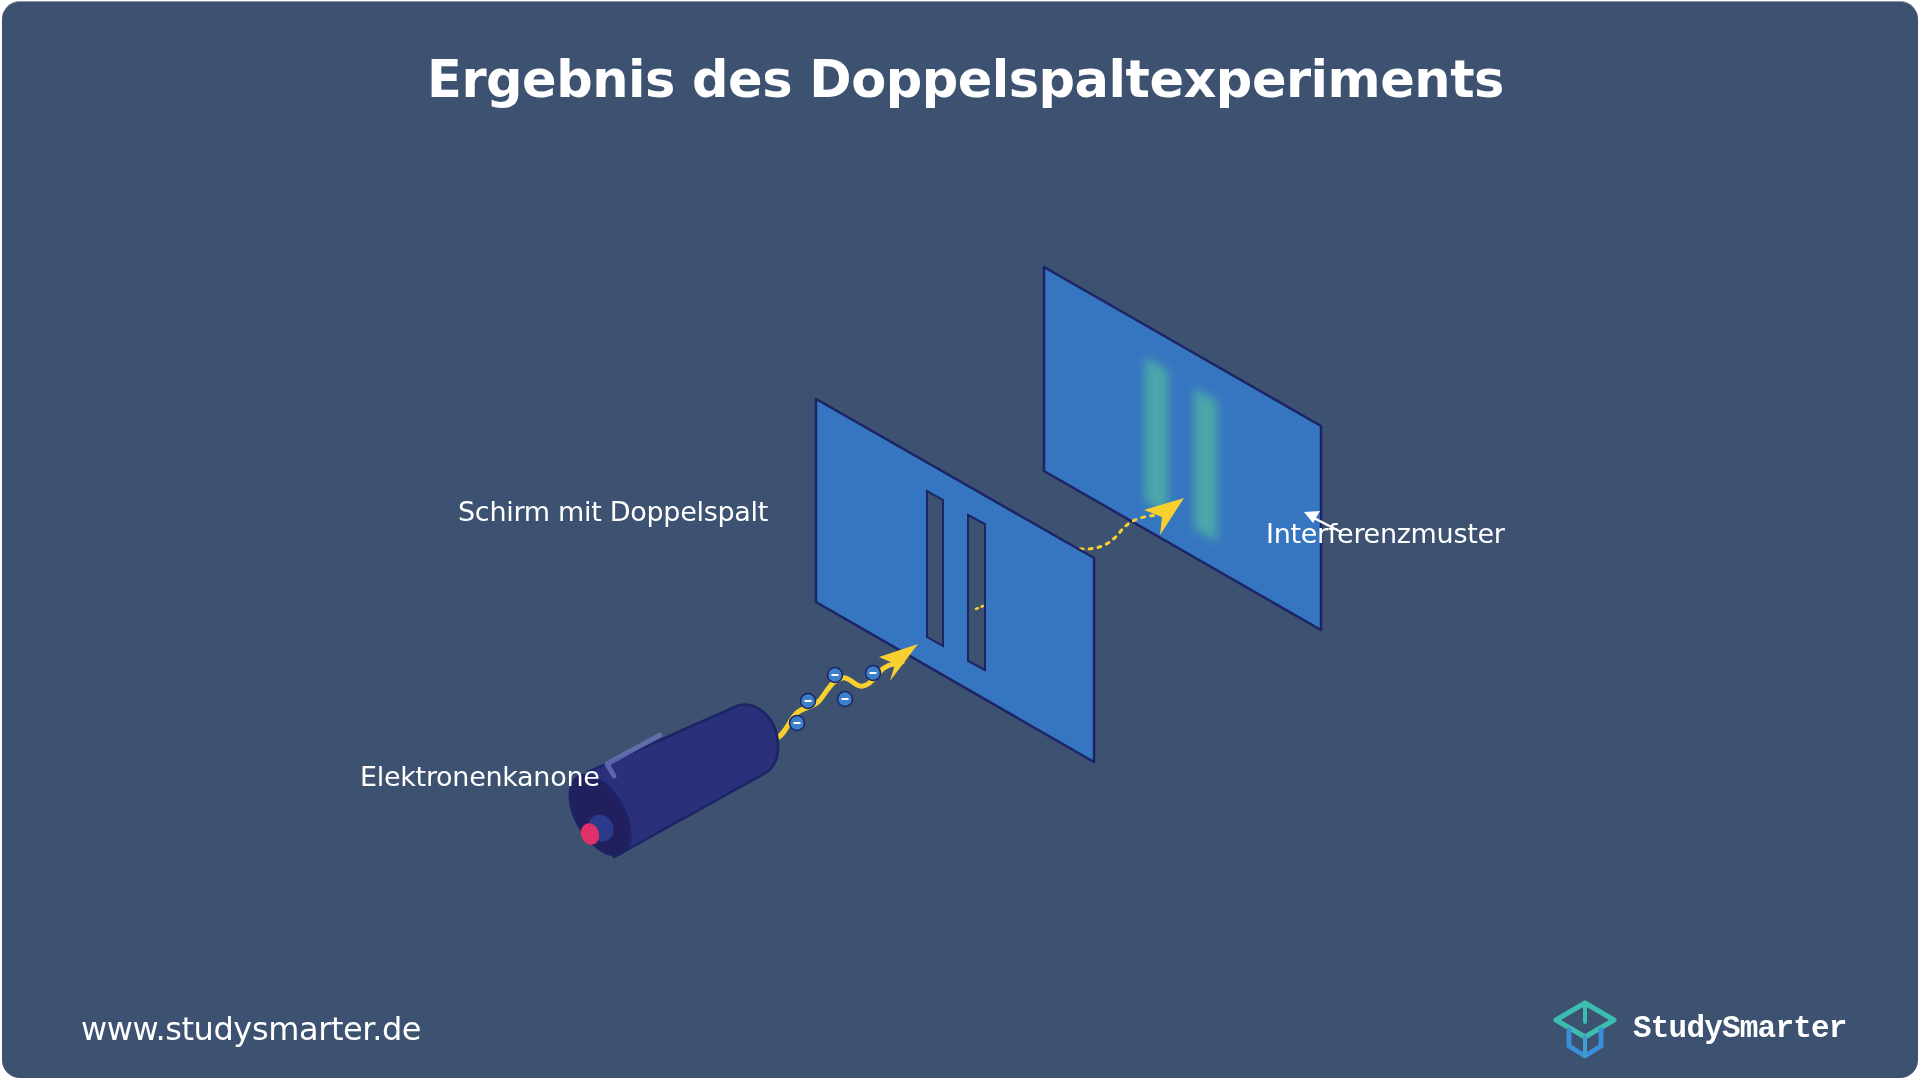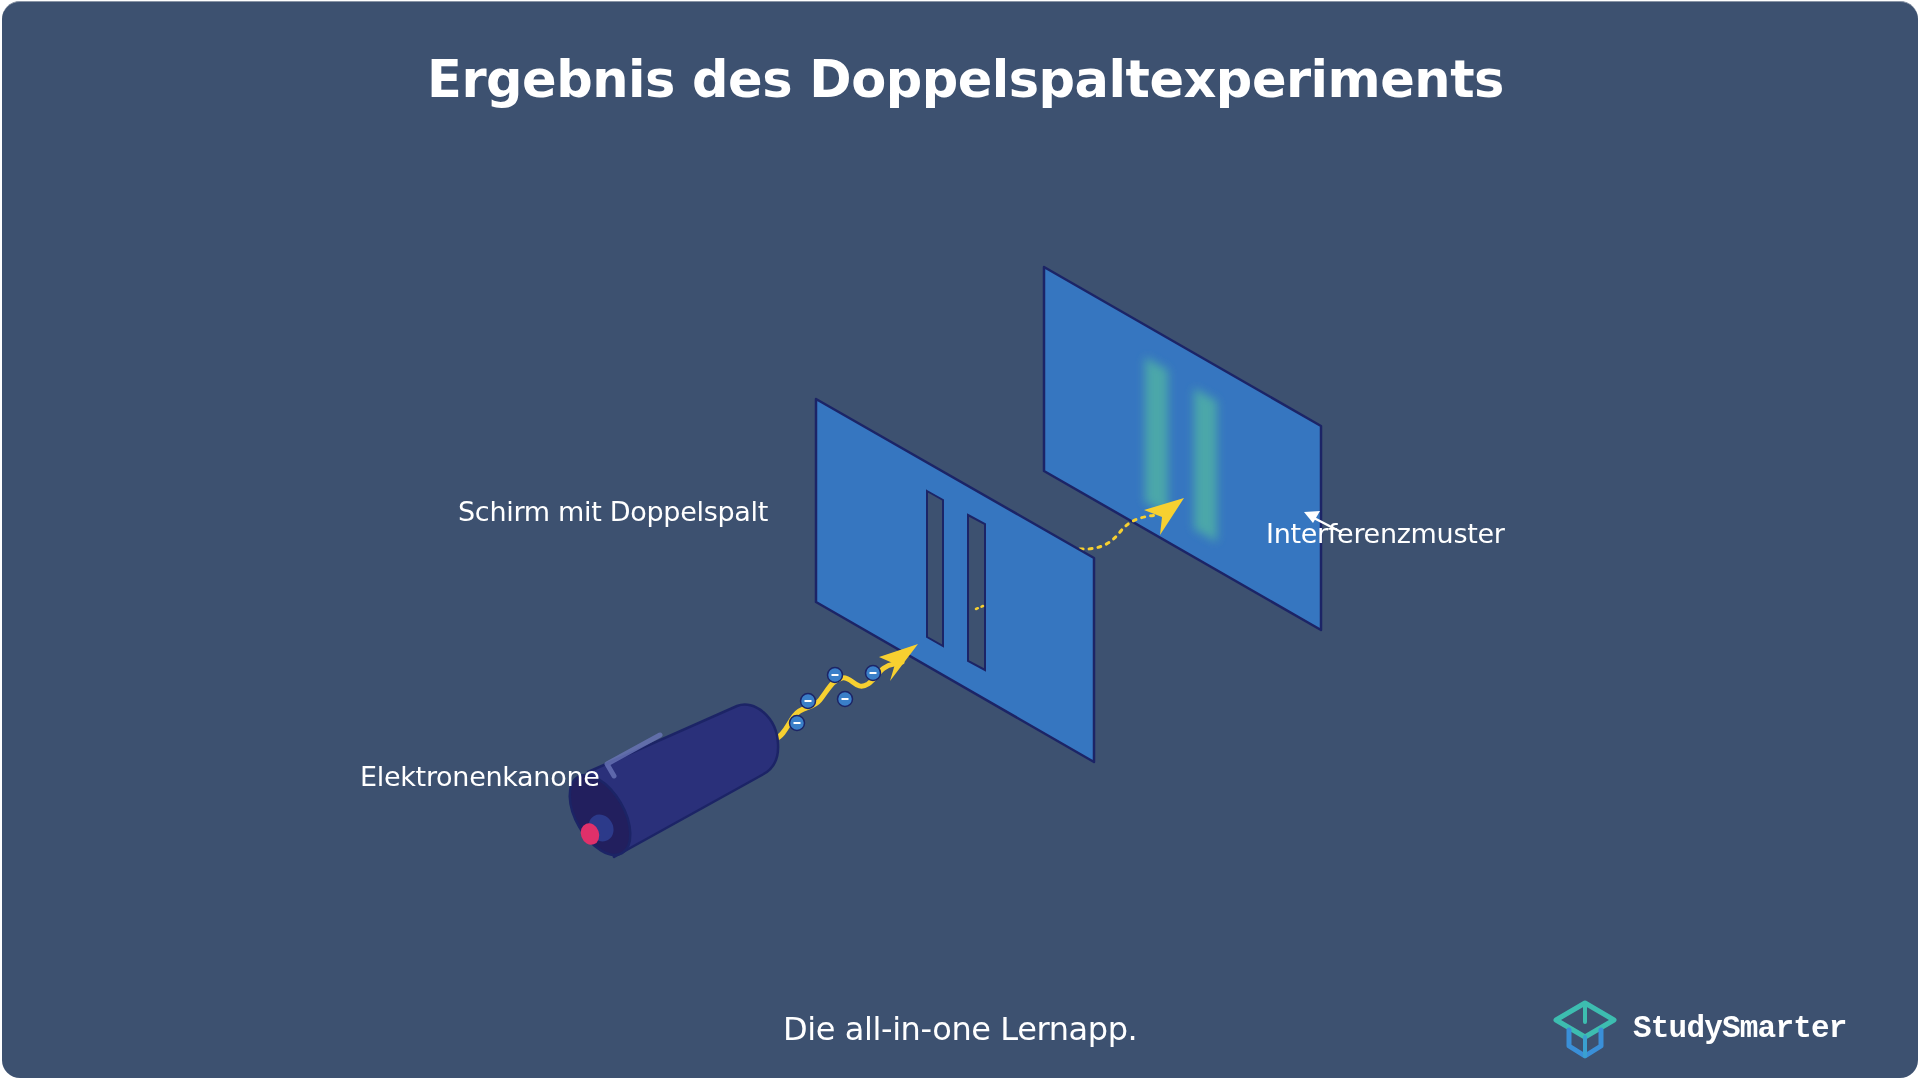--- a/index.html
+++ b/index.html
@@ -118,16 +118,16 @@
       <path d="M1583,1001 L1583,1020" stroke="#3dbdb0" stroke-width="4"></path>
       <path d="M1567,1028 L1567,1044 L1583,1054 L1599,1044 L1599,1028" stroke="#3a8fd8" stroke-width="5"></path>
       <path d="M1583,1035 L1583,1054" stroke="#3aa0d0" stroke-width="4"></path>
     </g>
   </svg>
 
   <div class="label" style="left:456px; top:494px;">Schirm mit Doppelspalt</div>
   <div class="label" style="left:1264px; top:516px;">Interferenzmuster</div>
   <div class="label" style="left:358px; top:719px;margin-top:40px;">Elektronenkanone</div>
 
-  <div class="footer-text" style="left:781px; top:1008px;">Die all-in-one Lernapp.</div>
+  <div class="footer-text" style="left:79px; top:1008px;">www.studysmarter.de</div>
   <div class="brand" style="left:1631px; top:1009px;">StudySmarter</div>
 
 </div>
 
 </body></html>

